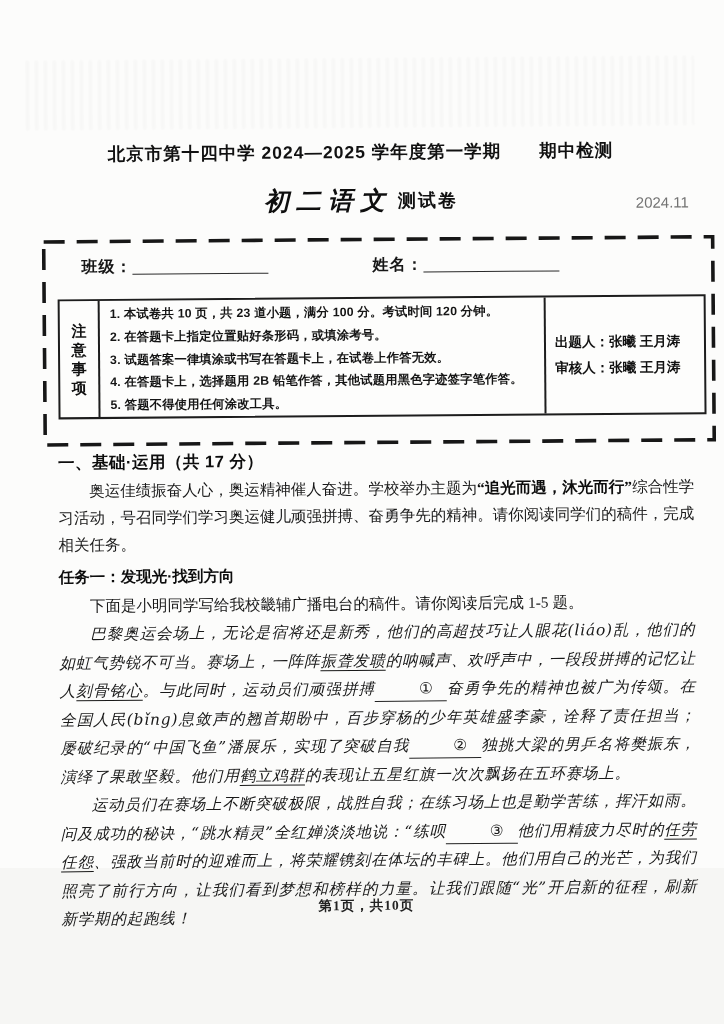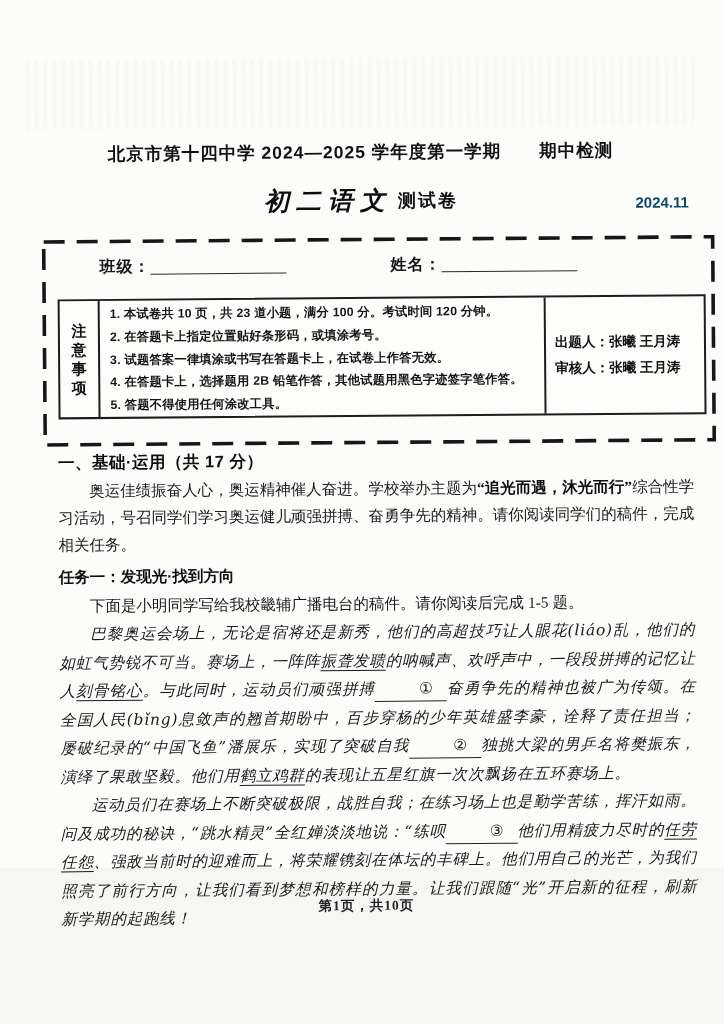--- a/index.html
+++ b/index.html
@@ -46,32 +46,32 @@
     vertical-align:middle;
   }
   .paperlabel{
     font-family:"Liberation Sans", sans-serif;
     font-weight:bold;font-size:18px;letter-spacing:2px;color:#111;
     vertical-align:middle;margin-left:6px;
   }
   .date{
     position:absolute;right:34px;top:196px;
     font-family:"Liberation Sans", sans-serif;
-    font-weight:bold;font-size:15px;color:#0c4a6e;
+    font-weight:normal;font-size:15px;color:#737373;
   }
   
   .dashbox{position:absolute;left:42px;top:237px;width:674px;height:208px;}
   .dashbox svg{position:absolute;left:0;top:0;}
   .formrow{
     position:absolute;left:0;top:18px;width:100%;
     font-size:16px;font-weight:bold;color:#161616;
     font-family:"Liberation Serif", serif;
   }
   .formrow .lbl{letter-spacing:1px;}
-  .formrow .lbl.class{margin-left:58px;}
+  .formrow .lbl.class{margin-left:40px;}
   .formrow .lbl.name{margin-left:104px;}
   .blankline{
     display:inline-block;width:136px;height:1px;
     border-bottom:1.5px solid #2a2a2a;
     transform:translateY(3px);
   }
   
   .notice{
     position:absolute;left:16px;top:60px;width:648px;height:120px;
     border:2px solid #1d1d1d;

